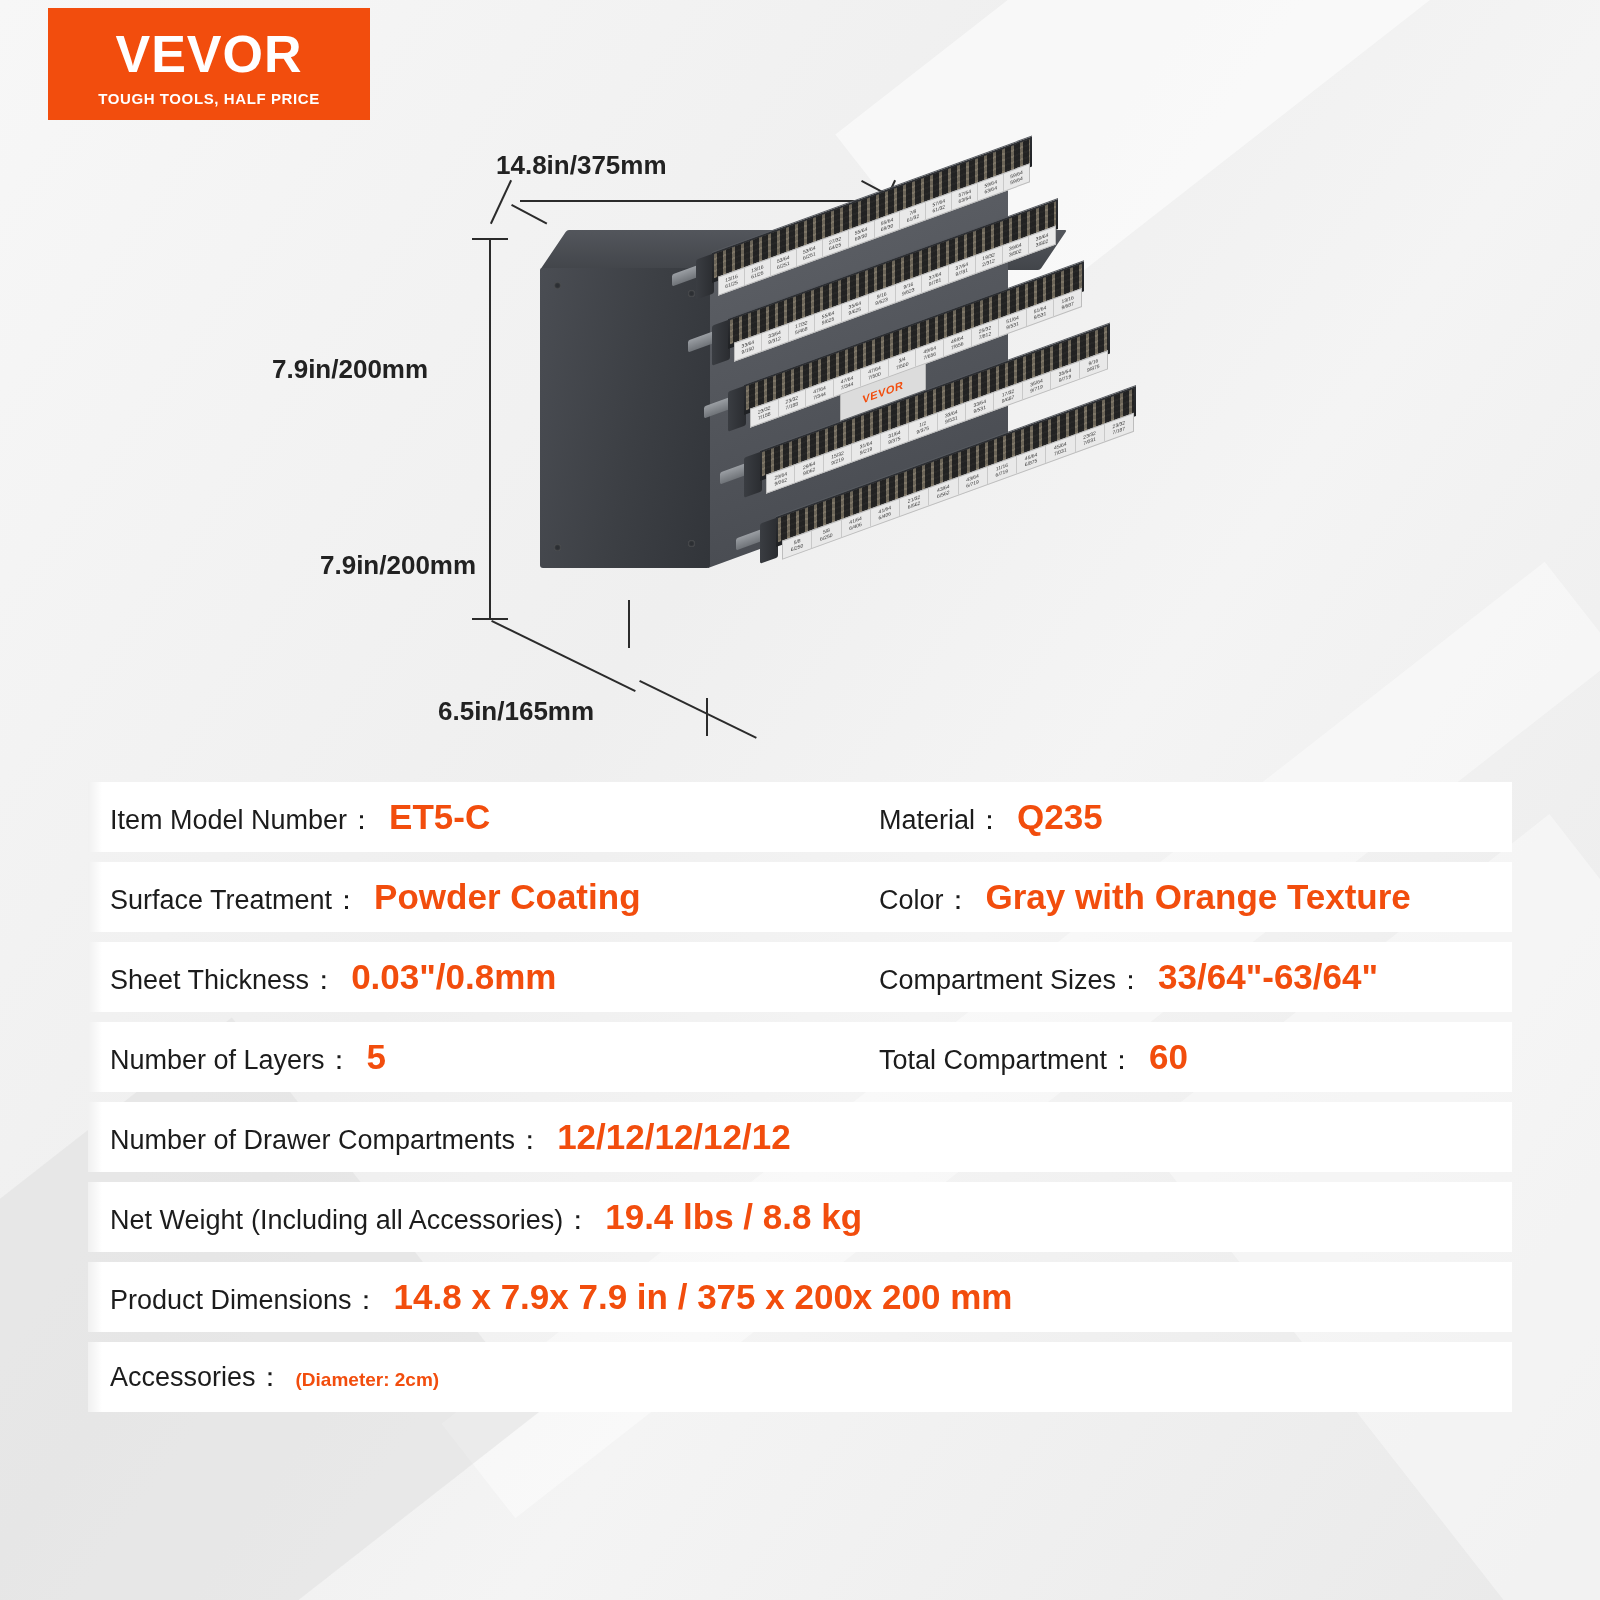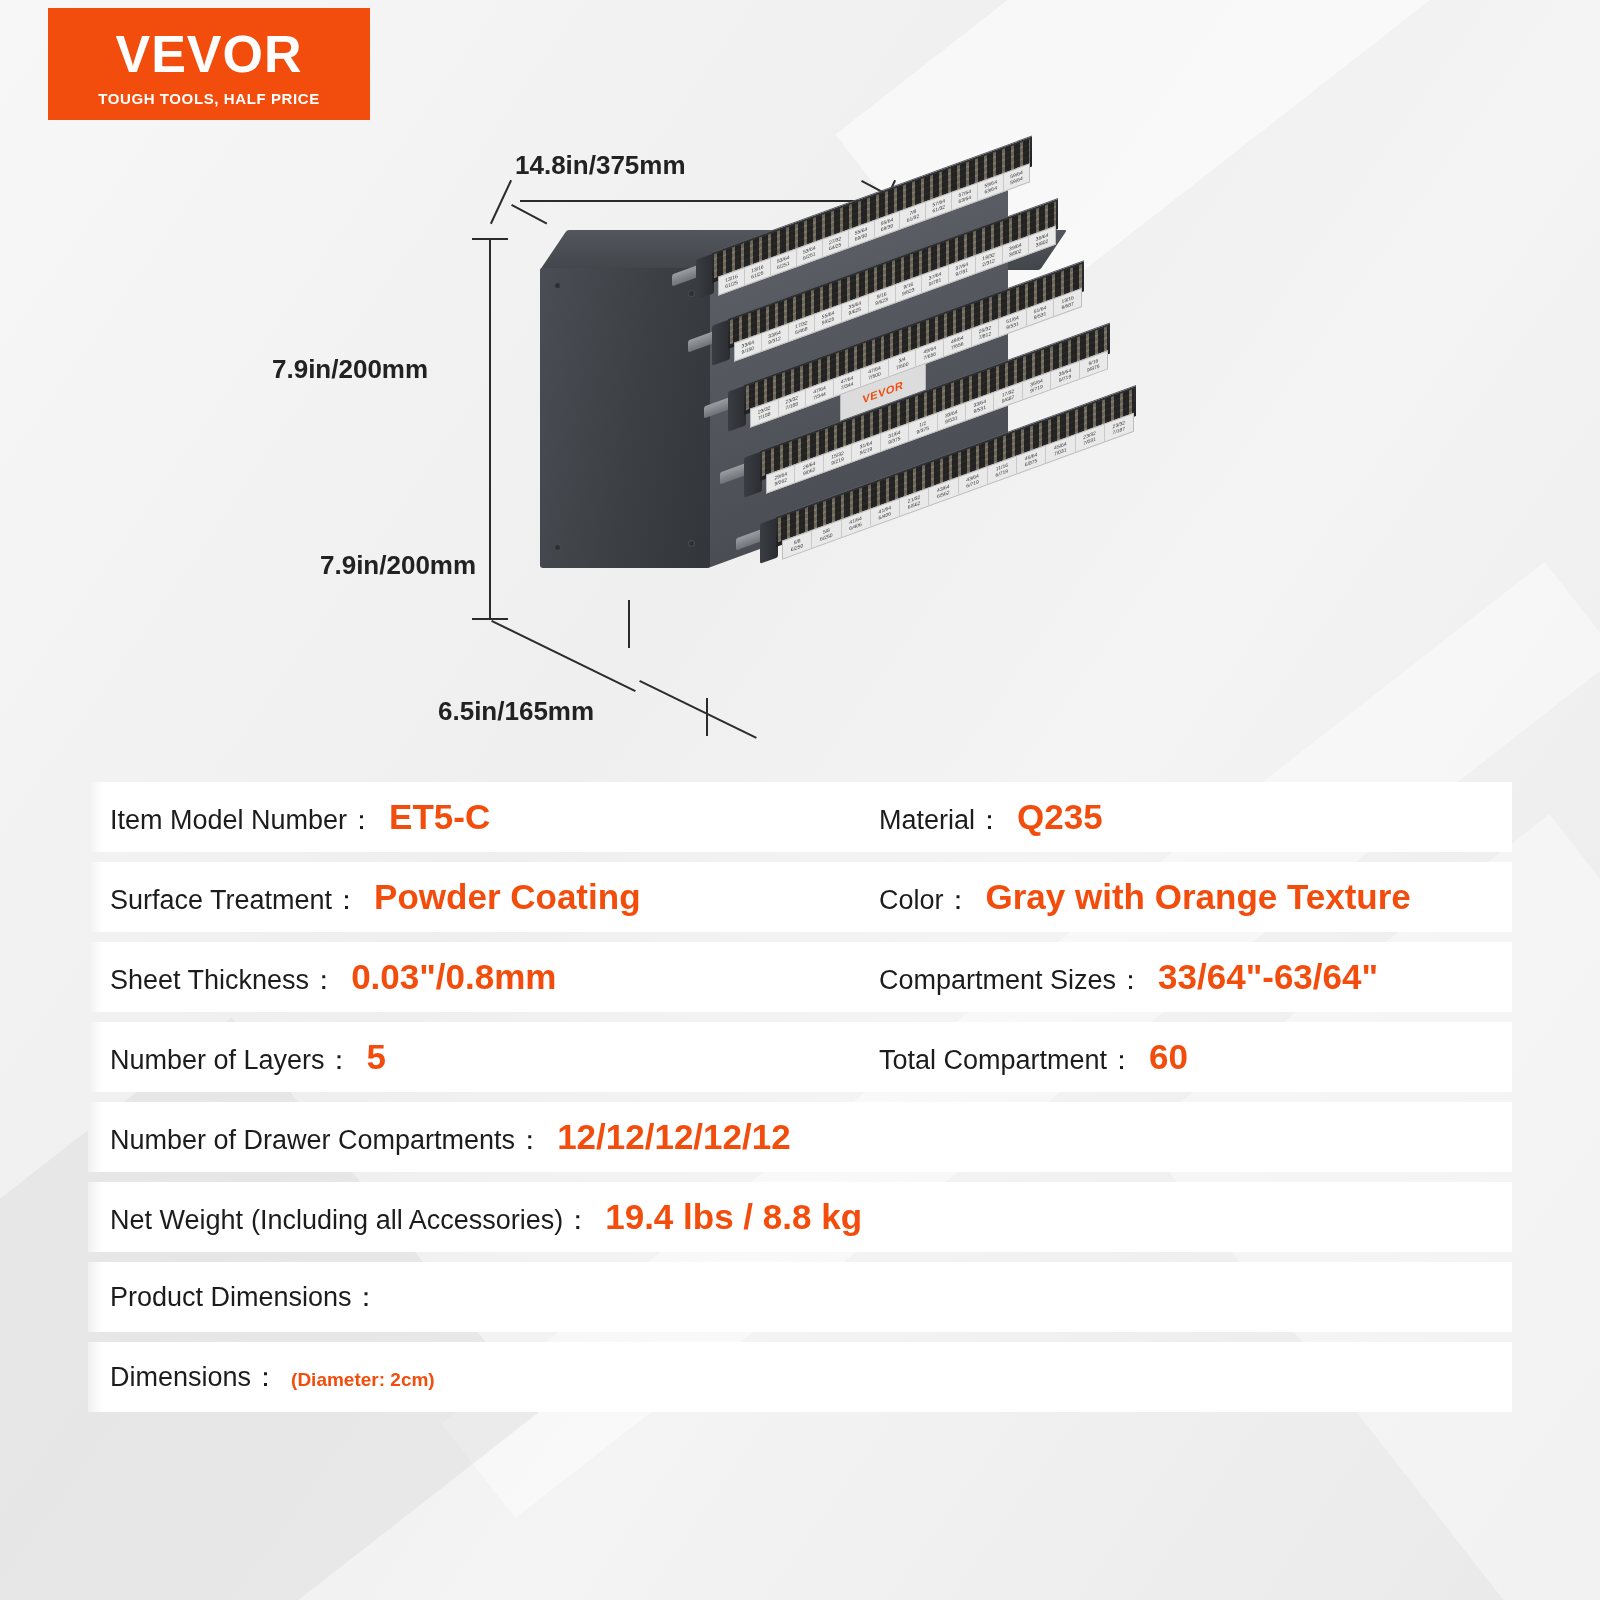--- a/index.html
+++ b/index.html
@@ -276,21 +276,21 @@
   <div class="bg-streak s4"></div>
 </div>
 
 <div class="logo">
   <div class="logo-word">VEVOR</div>
   <div class="logo-tag">TOUGH TOOLS, HALF PRICE</div>
 </div>
 
 <div class="hero">
 
-  <div class="dim-text" style="left:515px; top:30px;">14.8in/375mm</div>
+  <div class="dim-text" style="left:496px; top:30px;">14.8in/375mm</div>
   <div class="dim-line" style="left:520px; top:80px; width:370px; height:2px;"></div>
   <div class="tick" style="left:500px; top:58px; width:2px; height:48px; transform:rotate(25deg);"></div>
   <div class="tick" style="left:884px; top:58px; width:2px; height:48px; transform:rotate(25deg);"></div>
   <div class="dim-line" style="left:512px; top:84px; width:40px; height:2px; transform:rotate(28deg); transform-origin:left top;"></div>
   <div class="dim-line" style="left:862px; top:60px; width:40px; height:2px; transform:rotate(28deg); transform-origin:left top;"></div>
 
   <div class="dim-line" style="left:489px; top:118px; width:2px; height:382px;"></div>
   <div class="dim-line" style="left:472px; top:118px; width:36px; height:2px;"></div>
   <div class="dim-line" style="left:472px; top:498px; width:36px; height:2px;"></div>
   <div class="dim-text" style="left:272px; top:234px;">7.9in/200mm</div>
@@ -685,25 +685,26 @@
         <span class="colon">：</span>
       <span class="v">19.4 lbs / 8.8 kg</span>
     </div>
   </div>
 
   <div class="row h1">
     <div class="shade-l"></div>
     <div class="cell full">
       <span class="k">Product Dimensions</span>
         <span class="colon">：</span>
+      <span class="v">14.8 x 7.9x 7.9 in  / 375 x 200x 200 mm</span>
     </div>
   </div>
 
   <div class="row h1">
     <div class="shade-l"></div>
     <div class="cell full">
-      <span class="k">Dimensions</span>
+      <span class="k">Accessories</span>
         <span class="colon">：</span>
       <span class="v vsub" style="margin-left:10px; font-size:19px;">(Diameter: 2cm)</span>
     </div>
   </div>
 
 </div>
 
 </body></html>

